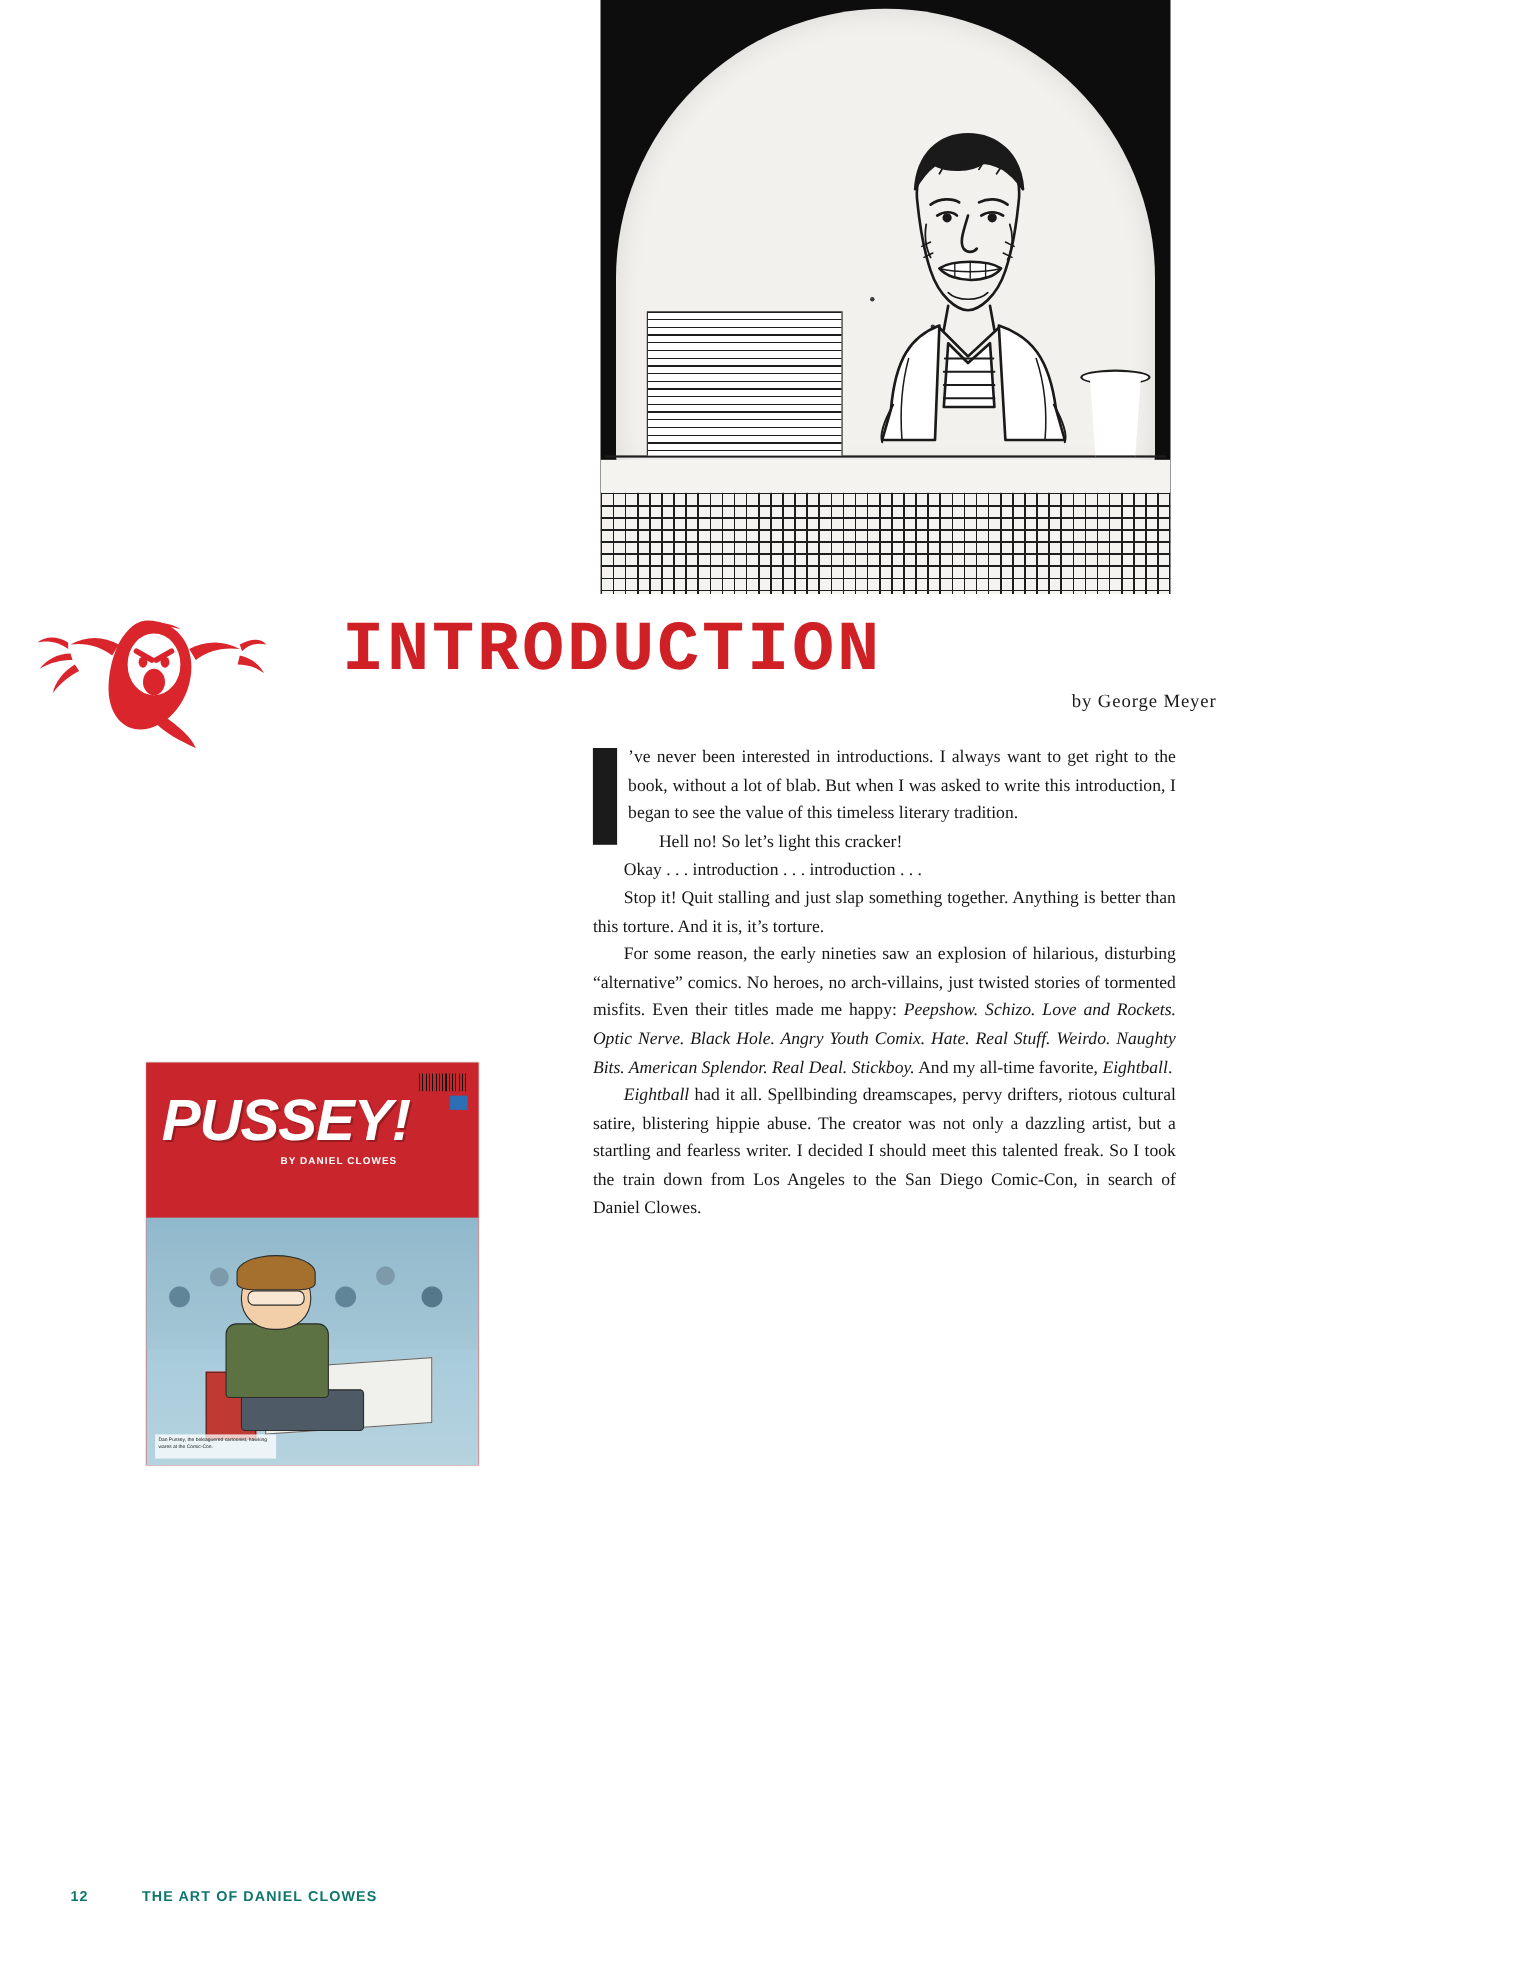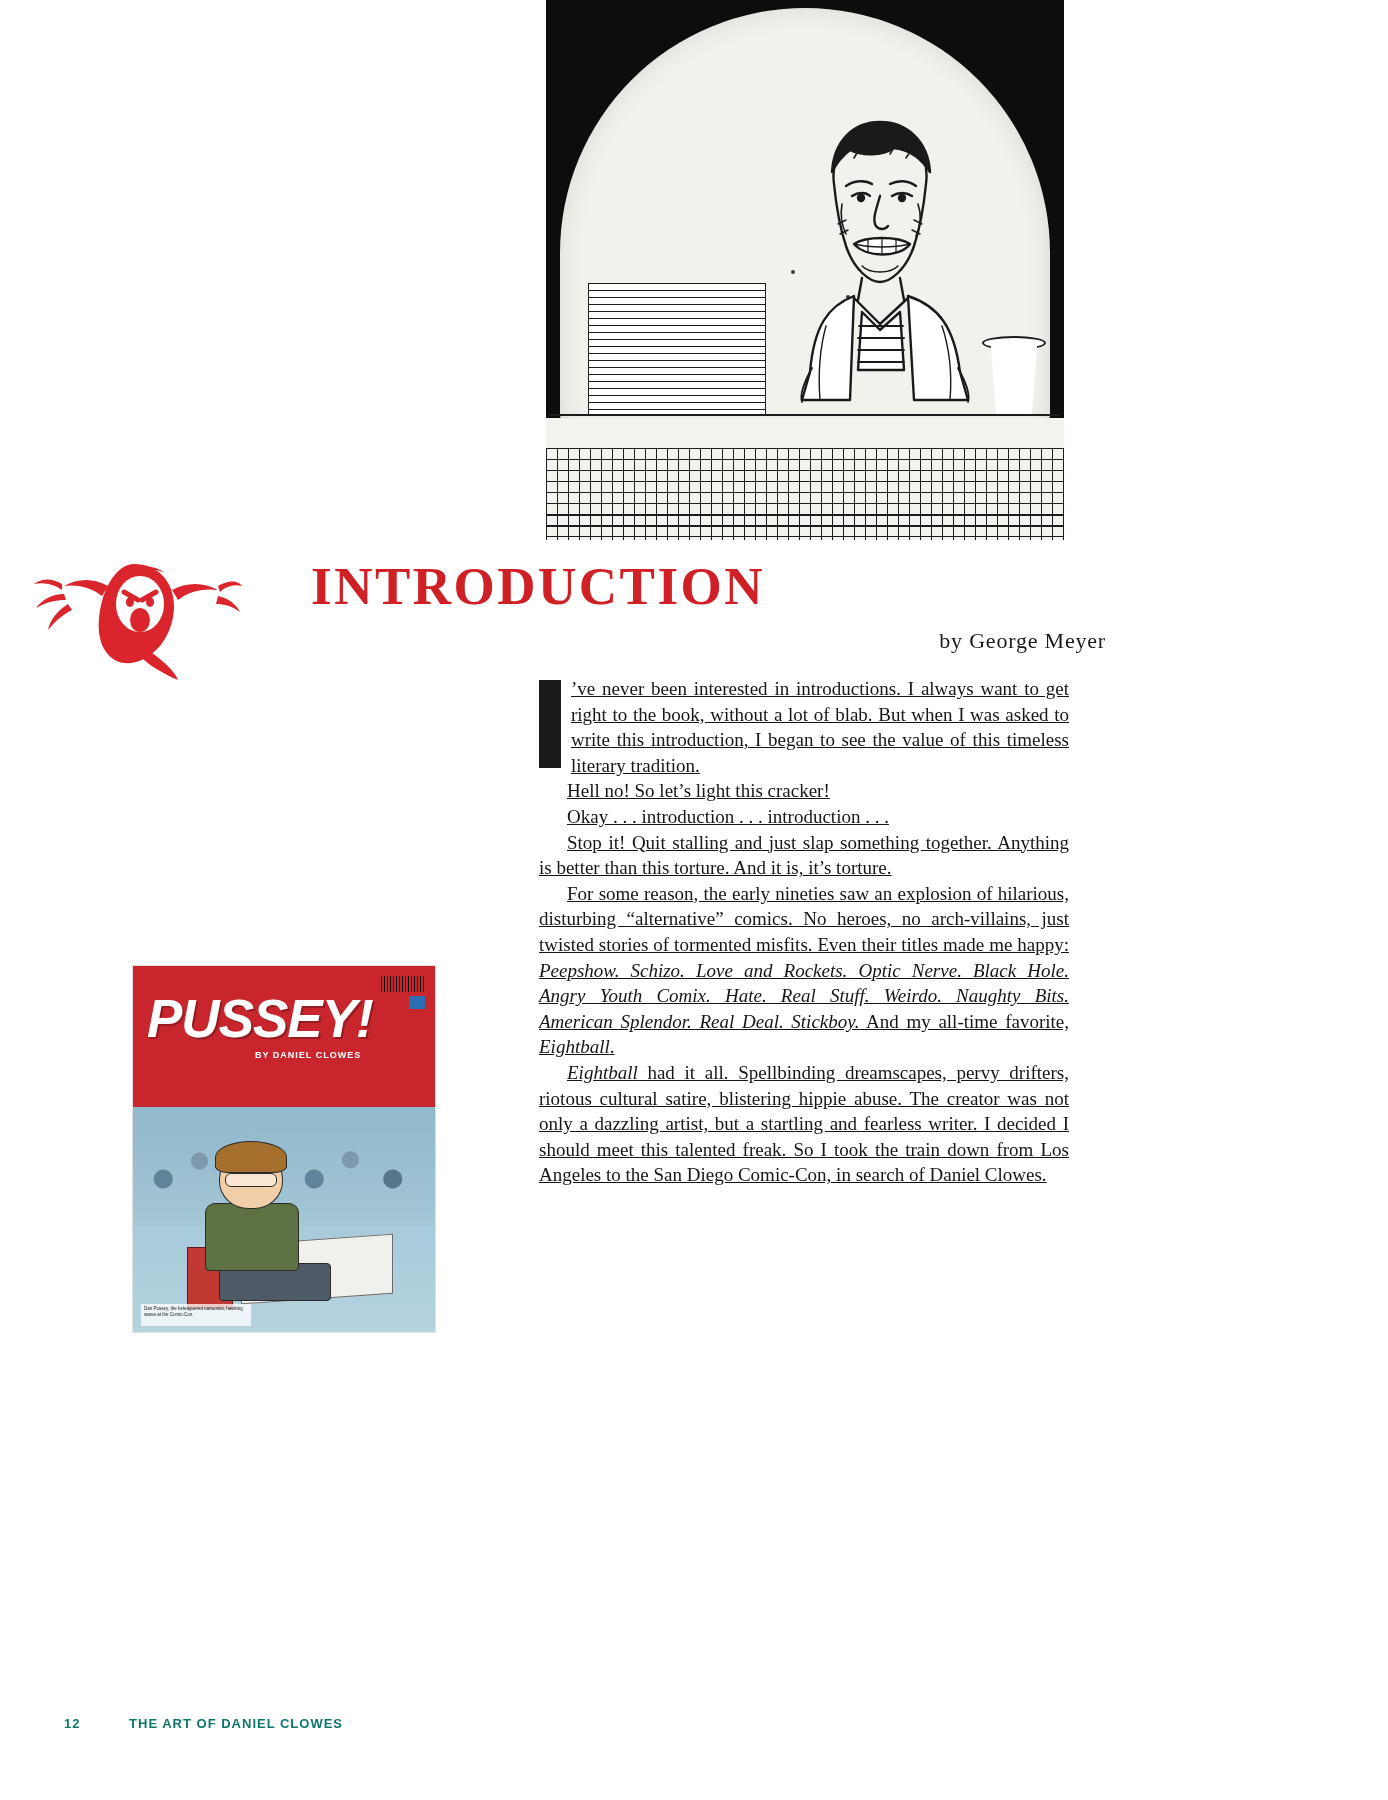--- a/index.html
+++ b/index.html
@@ -122,48 +122,47 @@
     top: 520px;
     width: 220px;
     height: 160px;
   }
 
   
   .title {
     position: absolute;
     left: 311px;
     top: 556px;
-    font-family: Liberation Serif, serif;
+    font-family: Liberation Mono, monospace;
     font-weight: bold;
-    font-size: 53px;
+    font-size: 64px;
     letter-spacing: 2.5px;
     color: #cf2026;
   }
   .byline {
     position: absolute;
     right: 282px;
     top: 628px;
     font-family: "Liberation Serif", serif;
-    font-size: 22px;
+    font-size: 17px;
     letter-spacing: 0.8px;
     color: #1a1a1a;
   }
 
   
   .col {
     position: absolute;
     left: 539px;
     top: 676px;
     width: 530px;
-    font-size: 19px;
+    font-size: 16px;
     line-height: 25.6px;
     text-align: justify;
     color: #161616;
     hyphens: auto;
-    text-decoration: underline;
   }
   .col p {
     margin: 0;
     text-indent: 28px;
   }
   .col p.first {
     text-indent: 0;
   }
   .dropcap {
     float: left;

